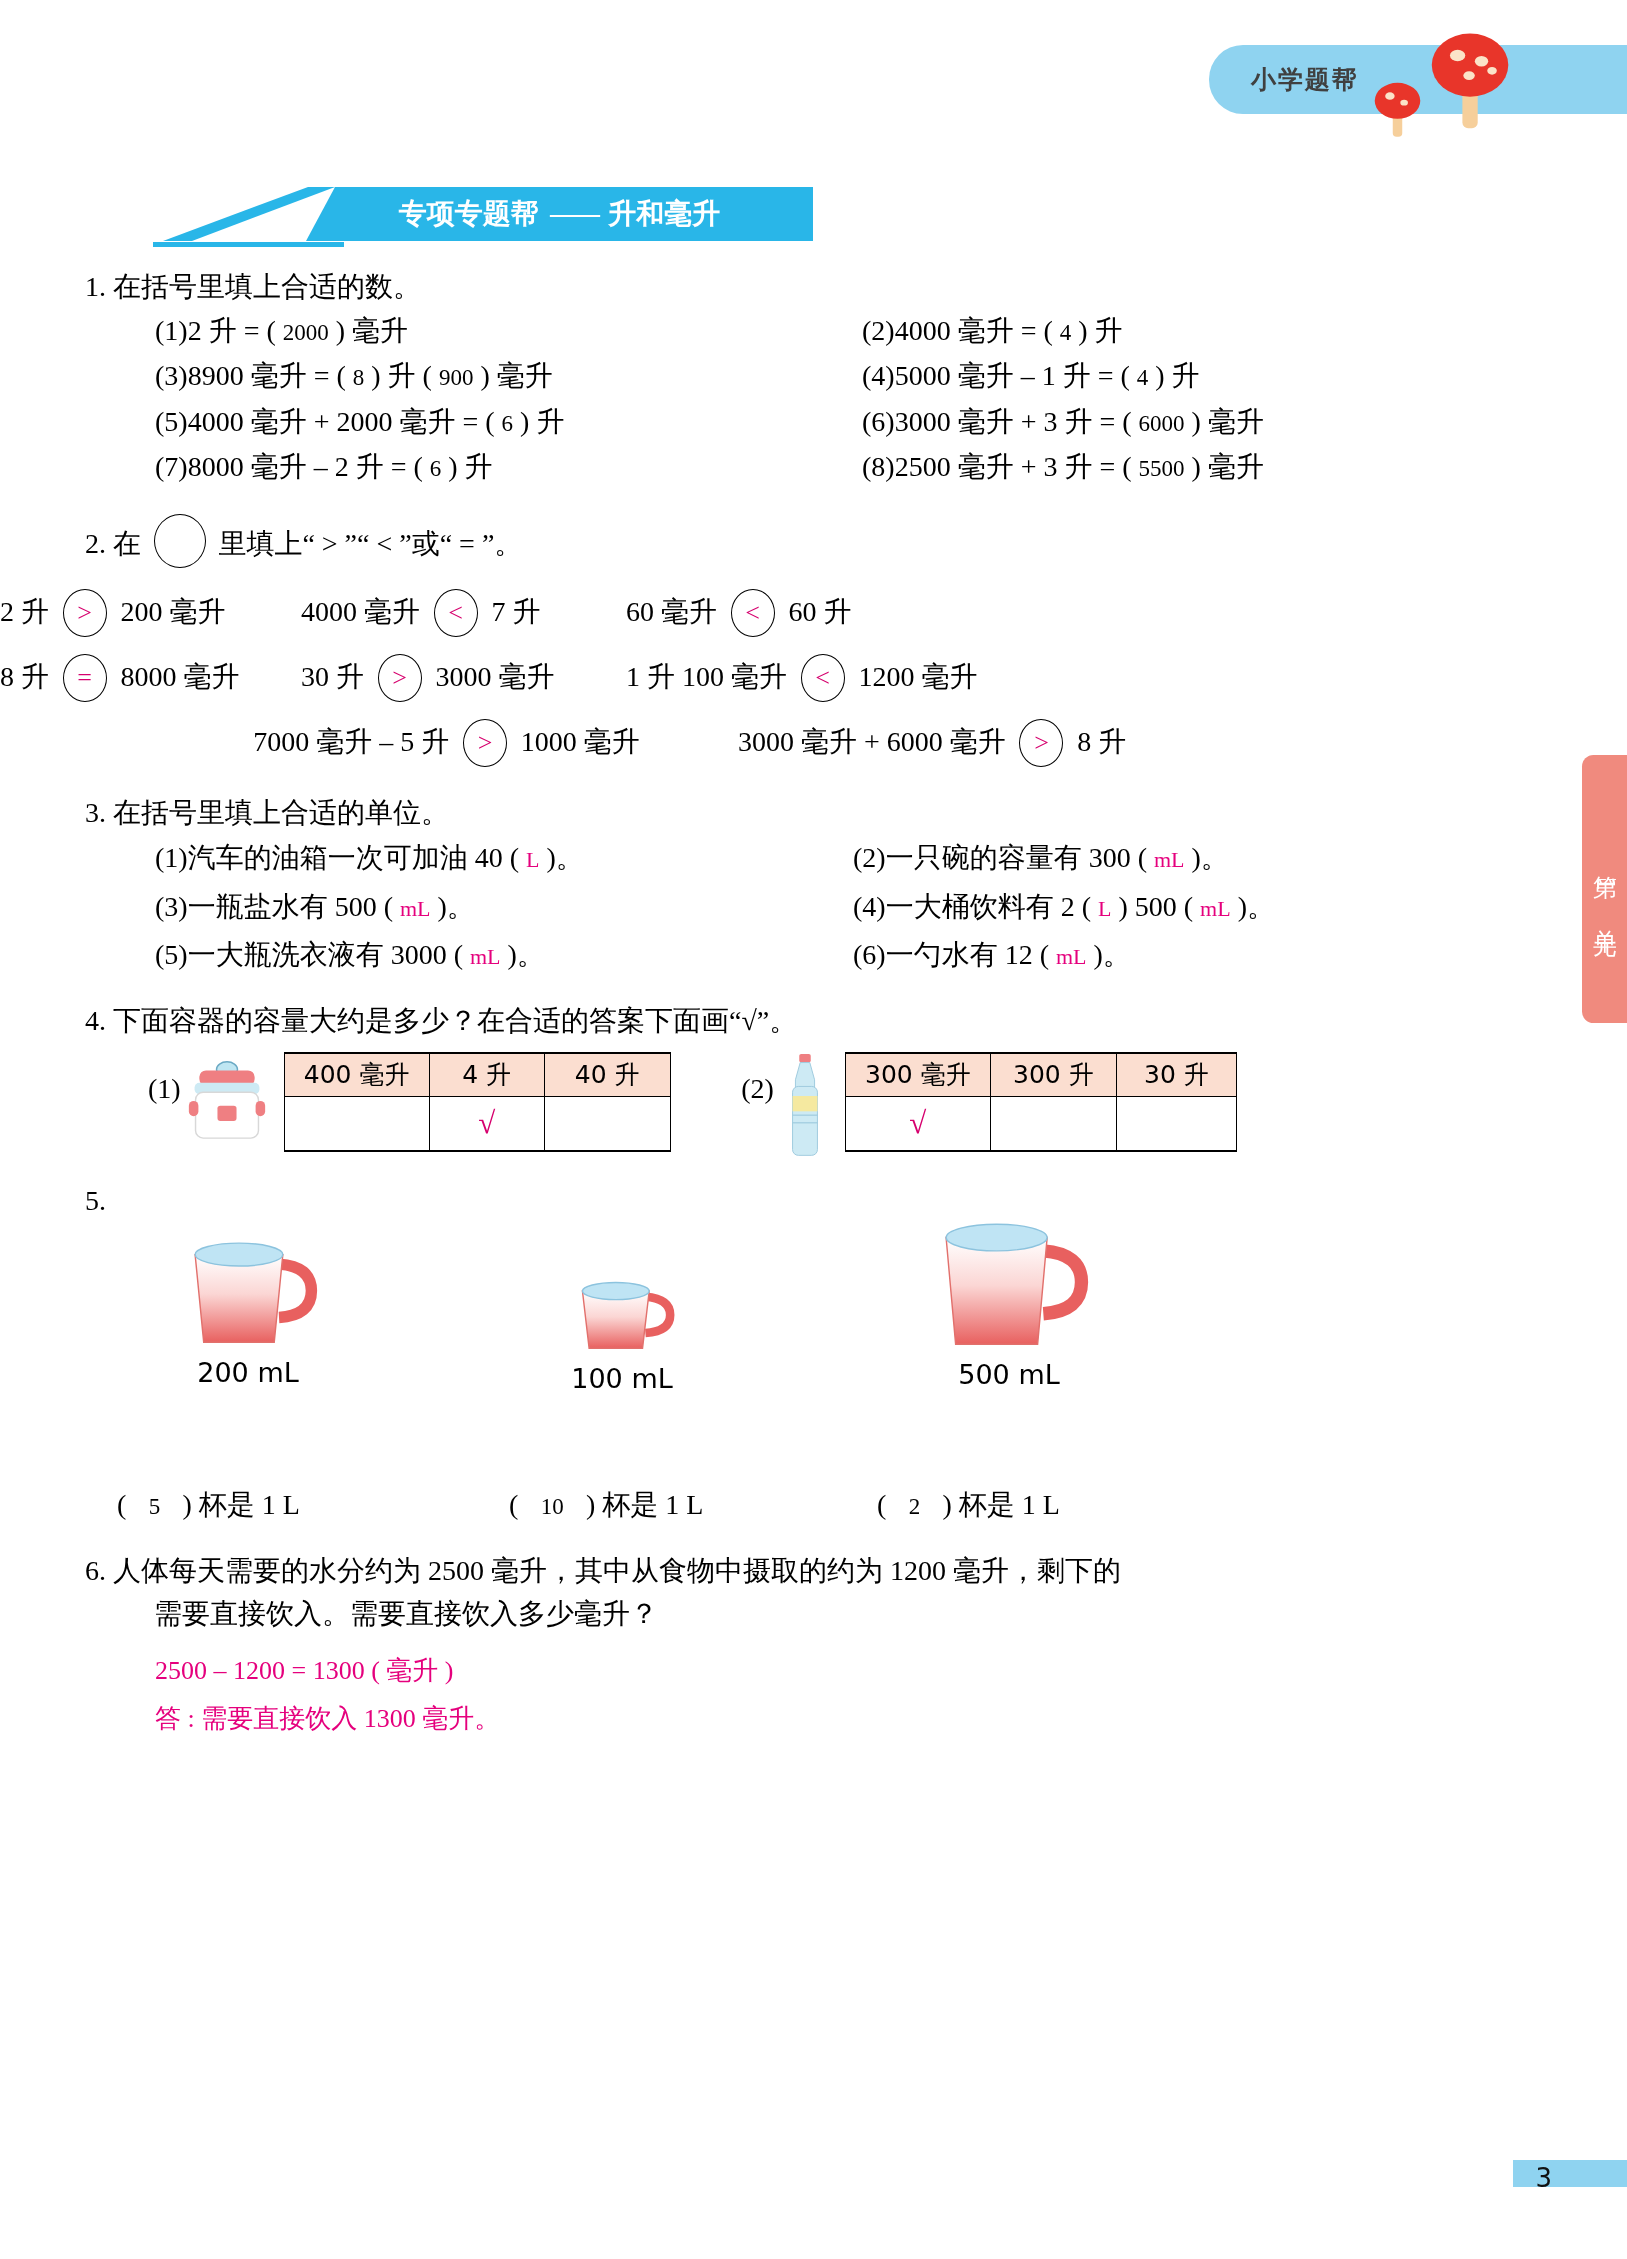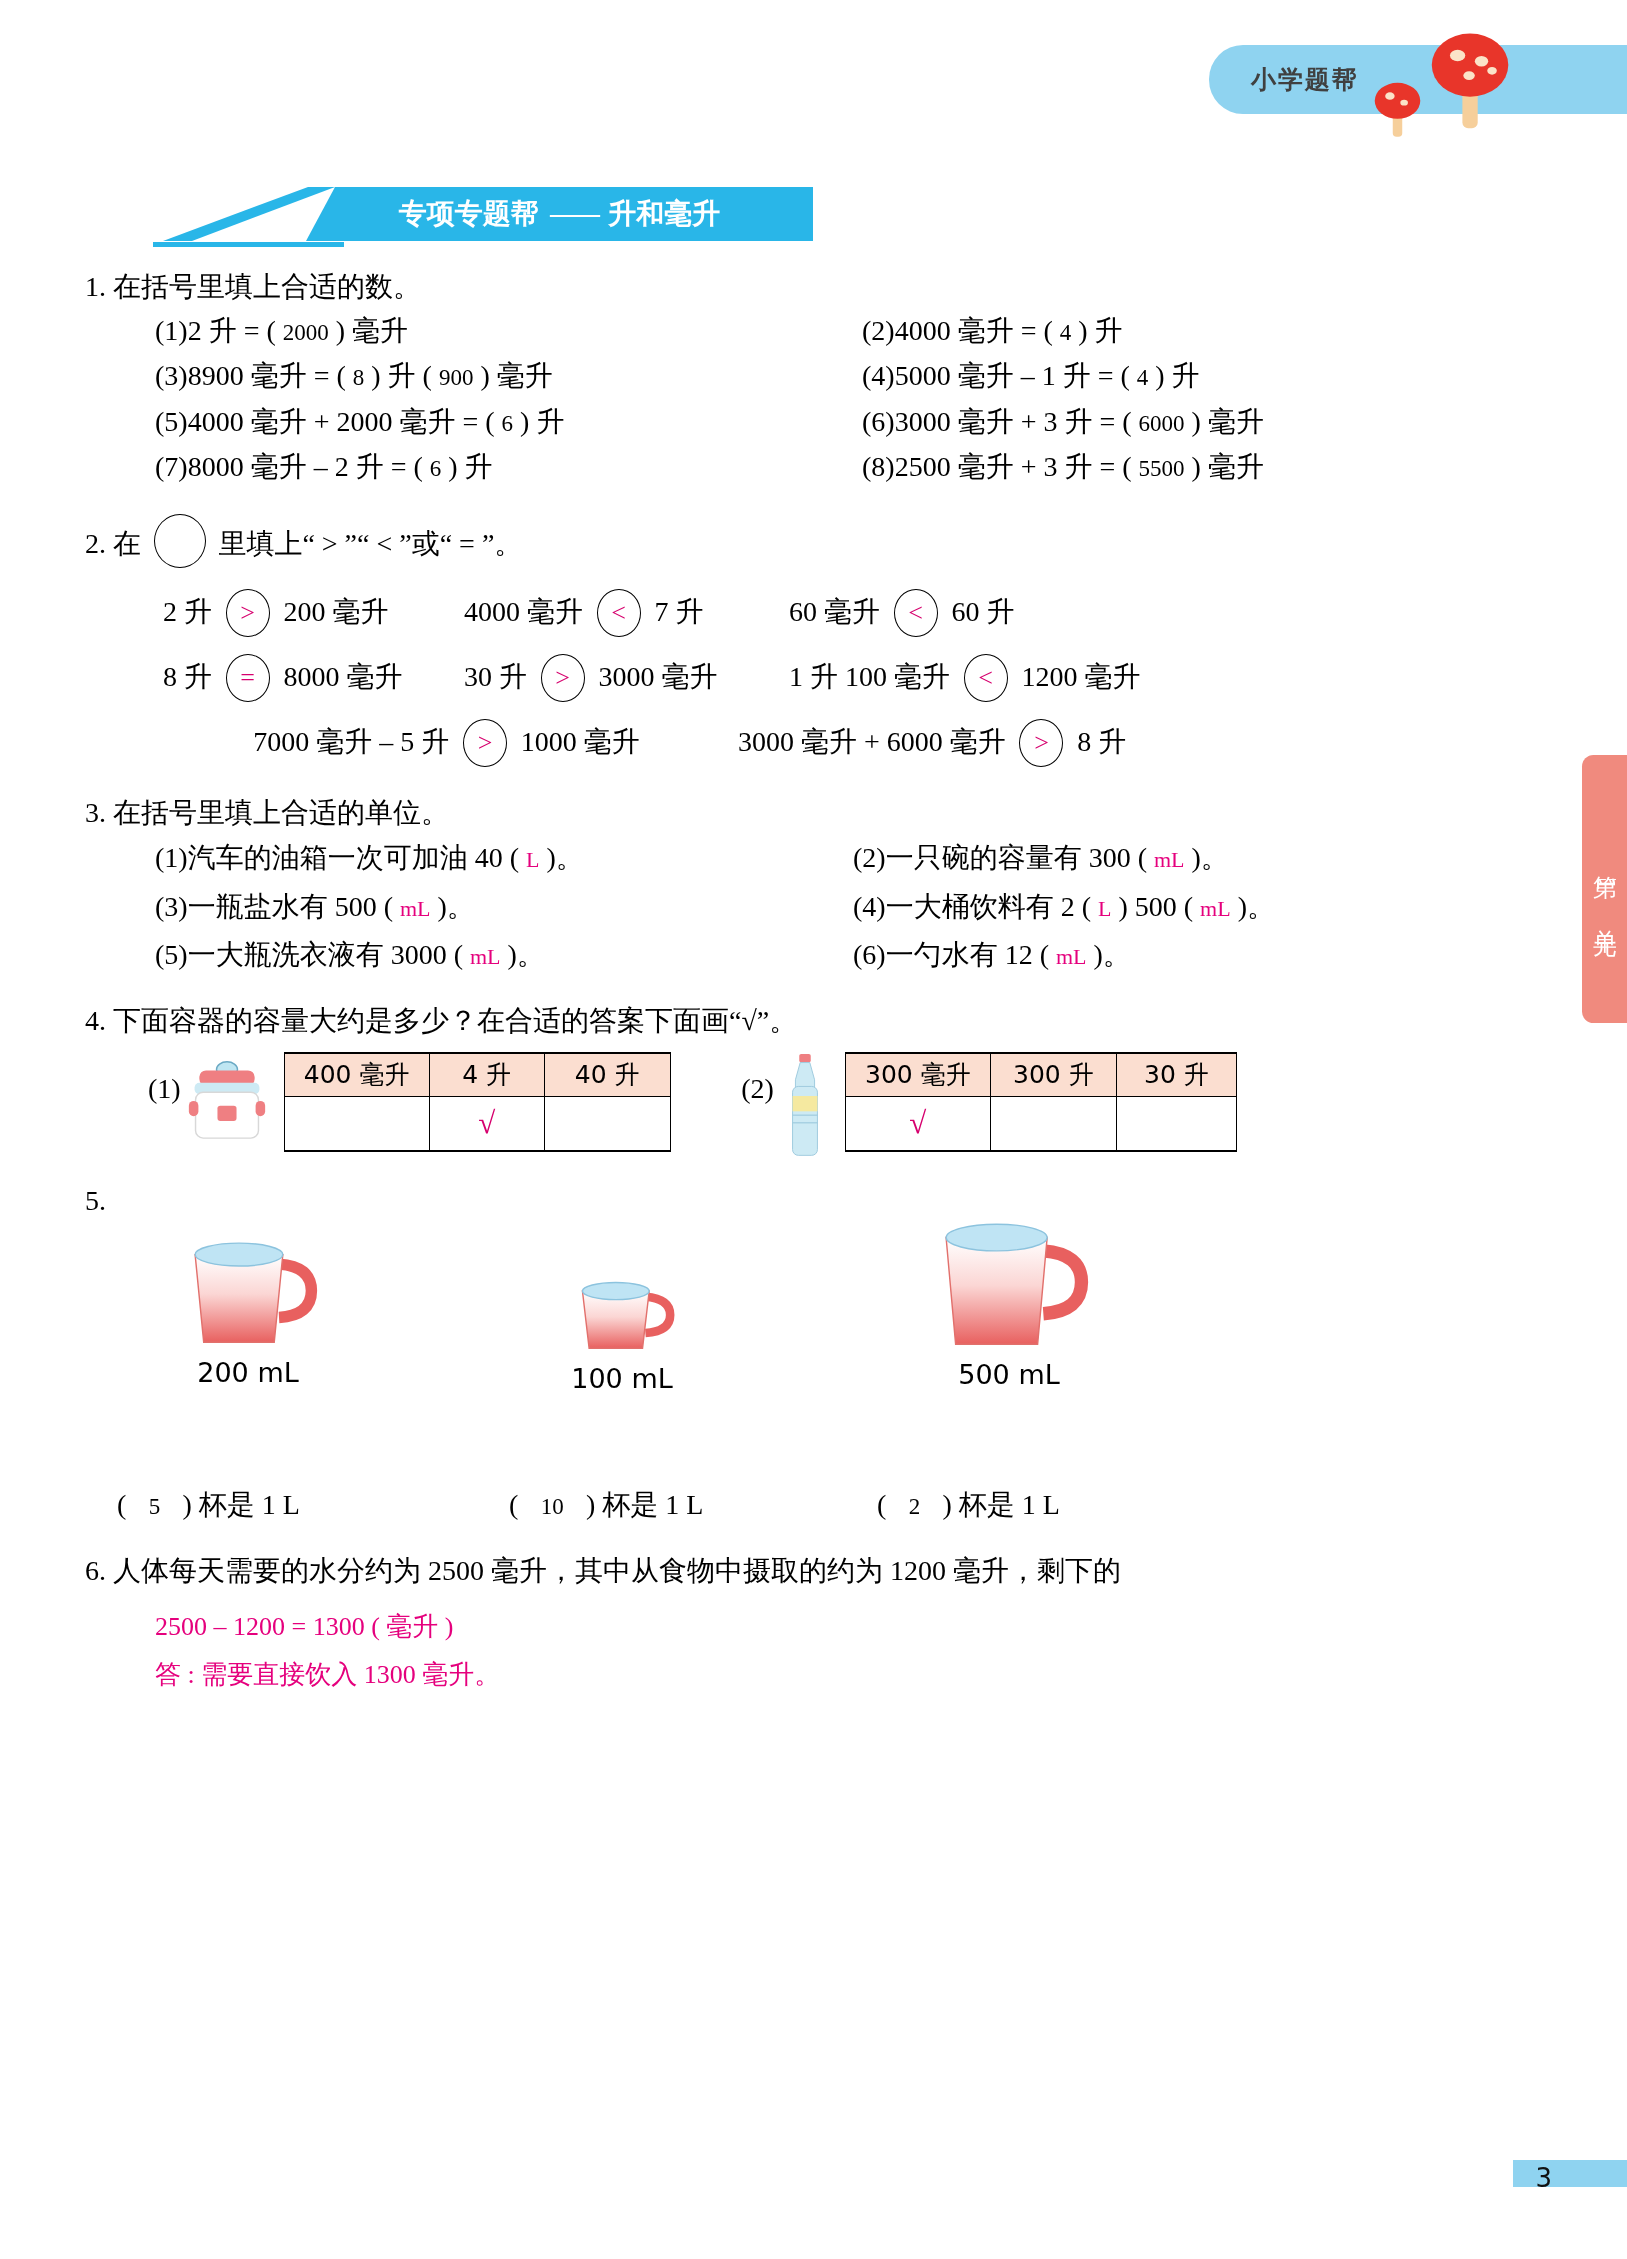--- a/index.html
+++ b/index.html
@@ -90,21 +90,21 @@
   .ans{ color:#000000; font-size:23px; }
   .ans-s{ color:#e5007d; font-size:22px; }
 
   
   .grid2{
     padding-left:155px; font-size:28px; line-height:1.62;
     display:grid; grid-template-columns:707px auto; white-space:nowrap;
   }
 
   
-  .crow{ display:flex; align-items:center; font-size:28px; padding-left:163px; white-space:nowrap; }
+  .crow{ display:flex; align-items:center; font-size:28px; white-space:nowrap; }
   .circ{
     display:inline-flex; align-items:center; justify-content:center;
     width:44px; height:48px; border:1.4px solid #000; border-radius:50%;
     color:#d6006e; font-size:26px; margin:0 6.7px;
     font-family:"Liberation Serif", serif;
   }
 
   
   .grid3{
     padding-left:155px; font-size:28px; line-height:1.72;
@@ -477,19 +477,20 @@
       </span>
     </div>
   </div>
 
   <div class="q" style="margin-top:25px;">
     <div class="q6">
       <div style="text-indent:-34px;">
         <span class="qnum">6.</span>
         <span>人体每天需要的水分约为 2500 毫升，其中从食物中摄取的约为 1200 毫升，剩下的</span>
       </div>
+      <div class="l2">需要直接饮入。需要直接饮入多少毫升？</div>
     </div>
     <div class="work" style="margin-top:11.5px;">2500 – 1200 = 1300 ( 毫升 )</div>
     <div class="work">答 : 需要直接饮入 1300 毫升。</div>
   </div>
 
 </div>
 
 
 </body></html>

